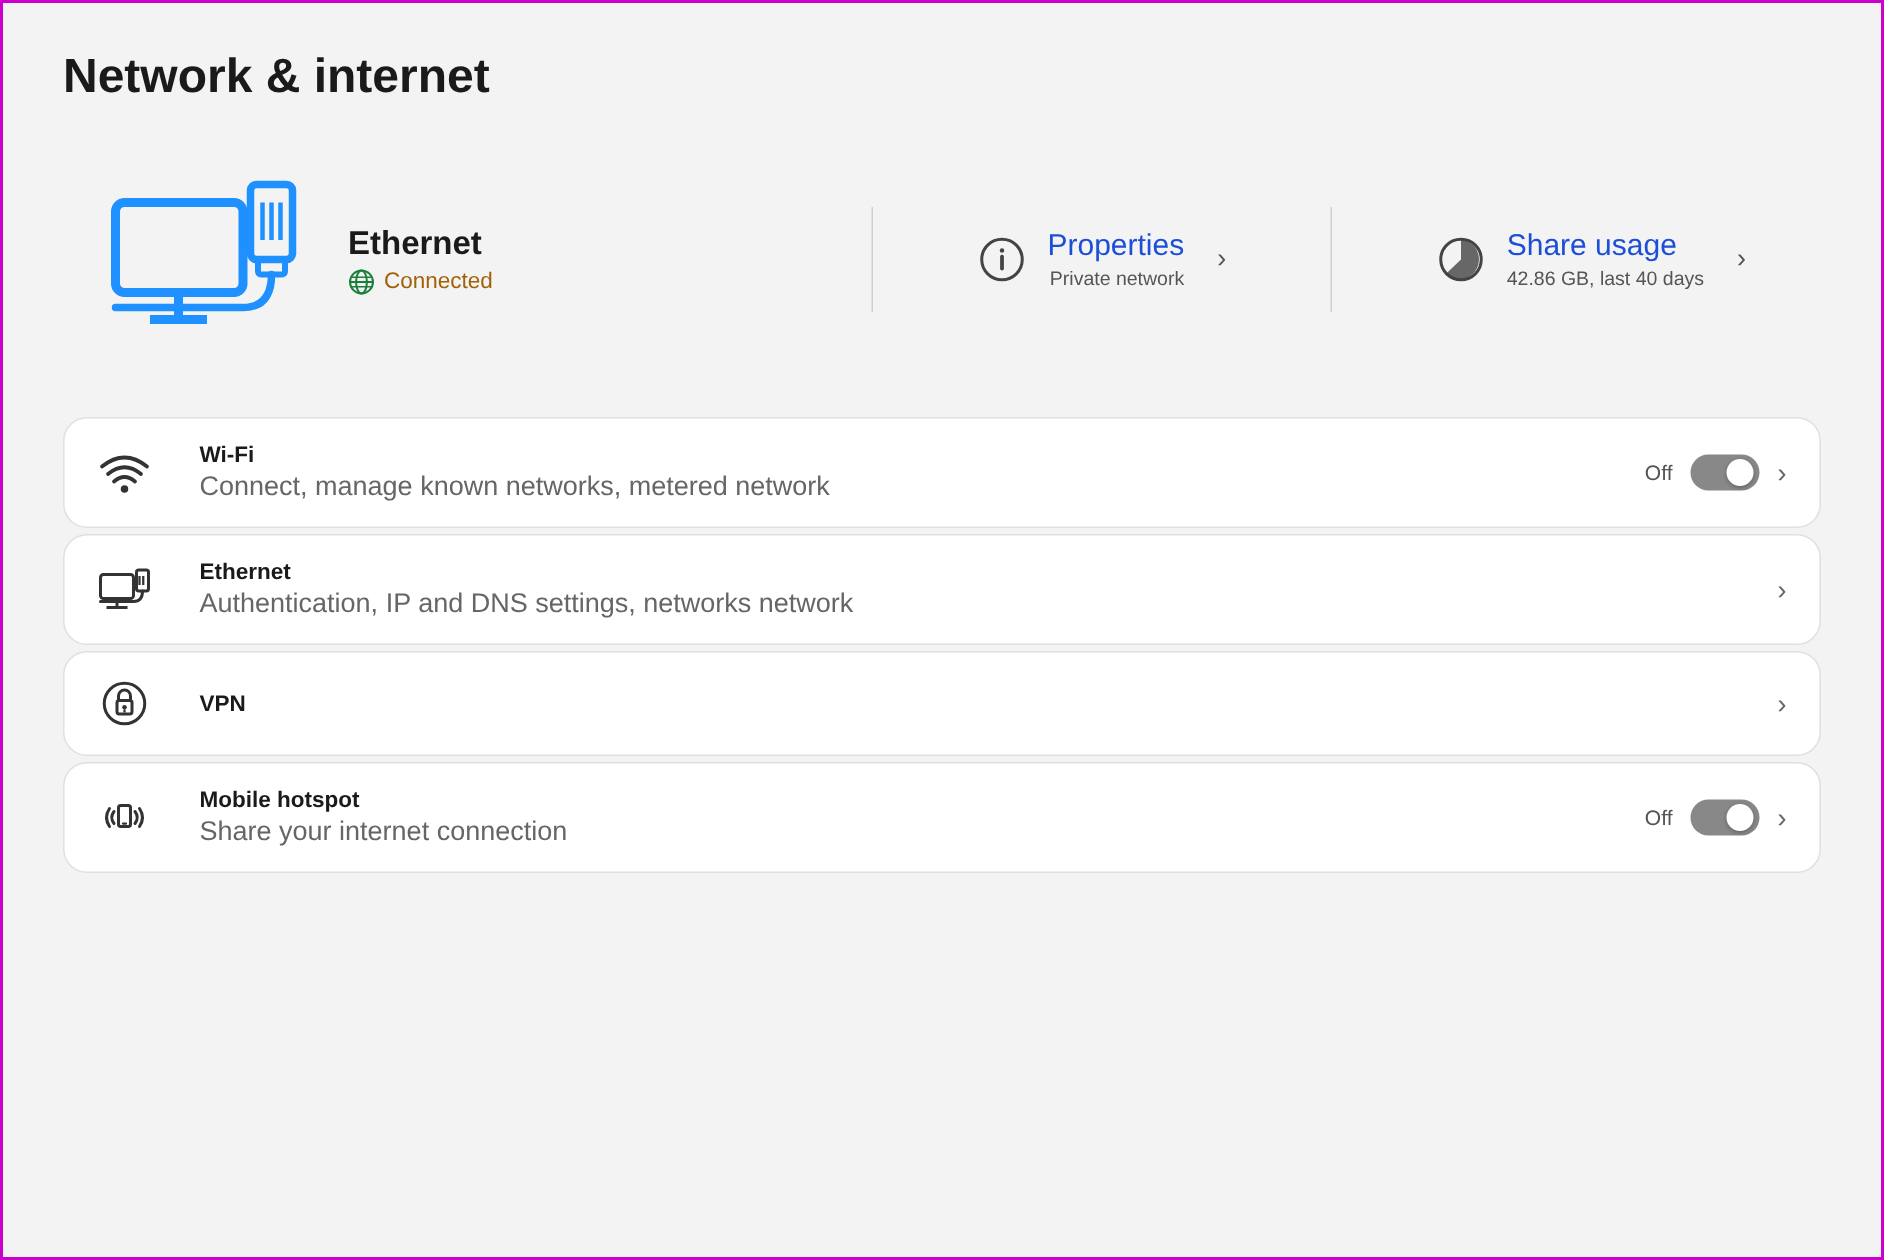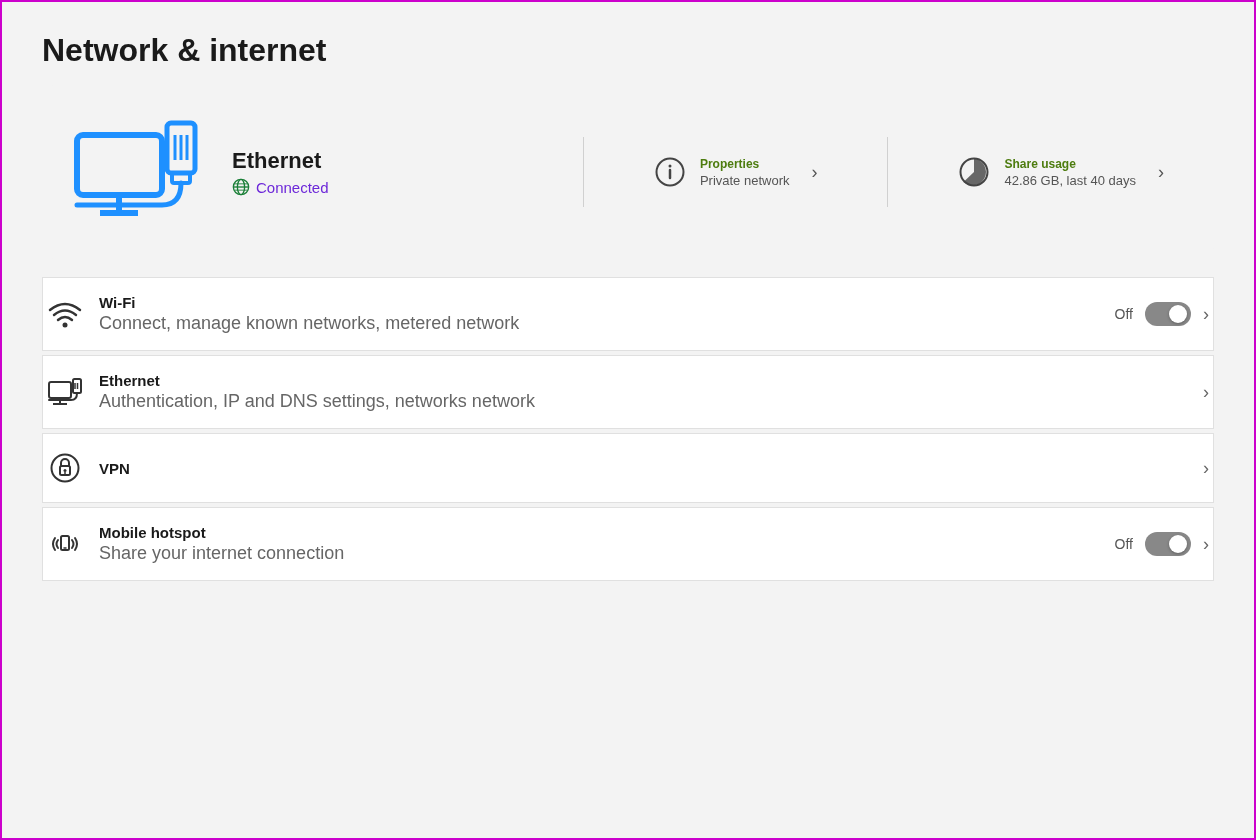--- a/index.html
+++ b/index.html
@@ -48,21 +48,21 @@
       font-size: 22px;
       font-weight: 700;
       color: #1a1a1a;
     }
 
     .ethernet-info .status {
       display: flex;
       align-items: center;
       gap: 6px;
       margin-top: 4px;
-      color: #6d28d9;
+      color: #a16207;
       font-size: 15px;
     }
 
     .globe-icon {
       width: 18px;
       height: 18px;
       flex-shrink: 0;
     }
 
     .hero-divider {
@@ -74,23 +74,23 @@
 
     .hero-action {
       display: flex;
       align-items: center;
       gap: 14px;
       padding: 0 20px;
       cursor: pointer;
     }
 
     .hero-action-text .label {
-      font-size: 12px;
-      font-weight: 700;
-      color: #4d7c0f;
+      font-size: 20px;
+      font-weight: 400;
+      color: #1d4ed8;
     }
 
     .hero-action-text .sub {
       font-size: 13px;
       color: #555;
       margin-top: 2px;
       text-align: right;
     }
 
     .action-icon {
@@ -108,25 +108,25 @@
 
     
     .settings-list {
       display: flex;
       flex-direction: column;
       gap: 4px;
     }
 
     .settings-item {
       background: #ffffff;
-      border-radius: 0;
-      padding: 16px 4px;
-      display: flex;
-      align-items: center;
-      gap: 16px;
+      border-radius: 16px;
+      padding: 16px 22px;
+      display: flex;
+      align-items: center;
+      gap: 32px;
       cursor: pointer;
       border: 1px solid #e0e0e0;
     }
 
     .settings-item-icon {
       width: 36px;
       height: 36px;
       flex-shrink: 0;
       display: flex;
       align-items: center;

